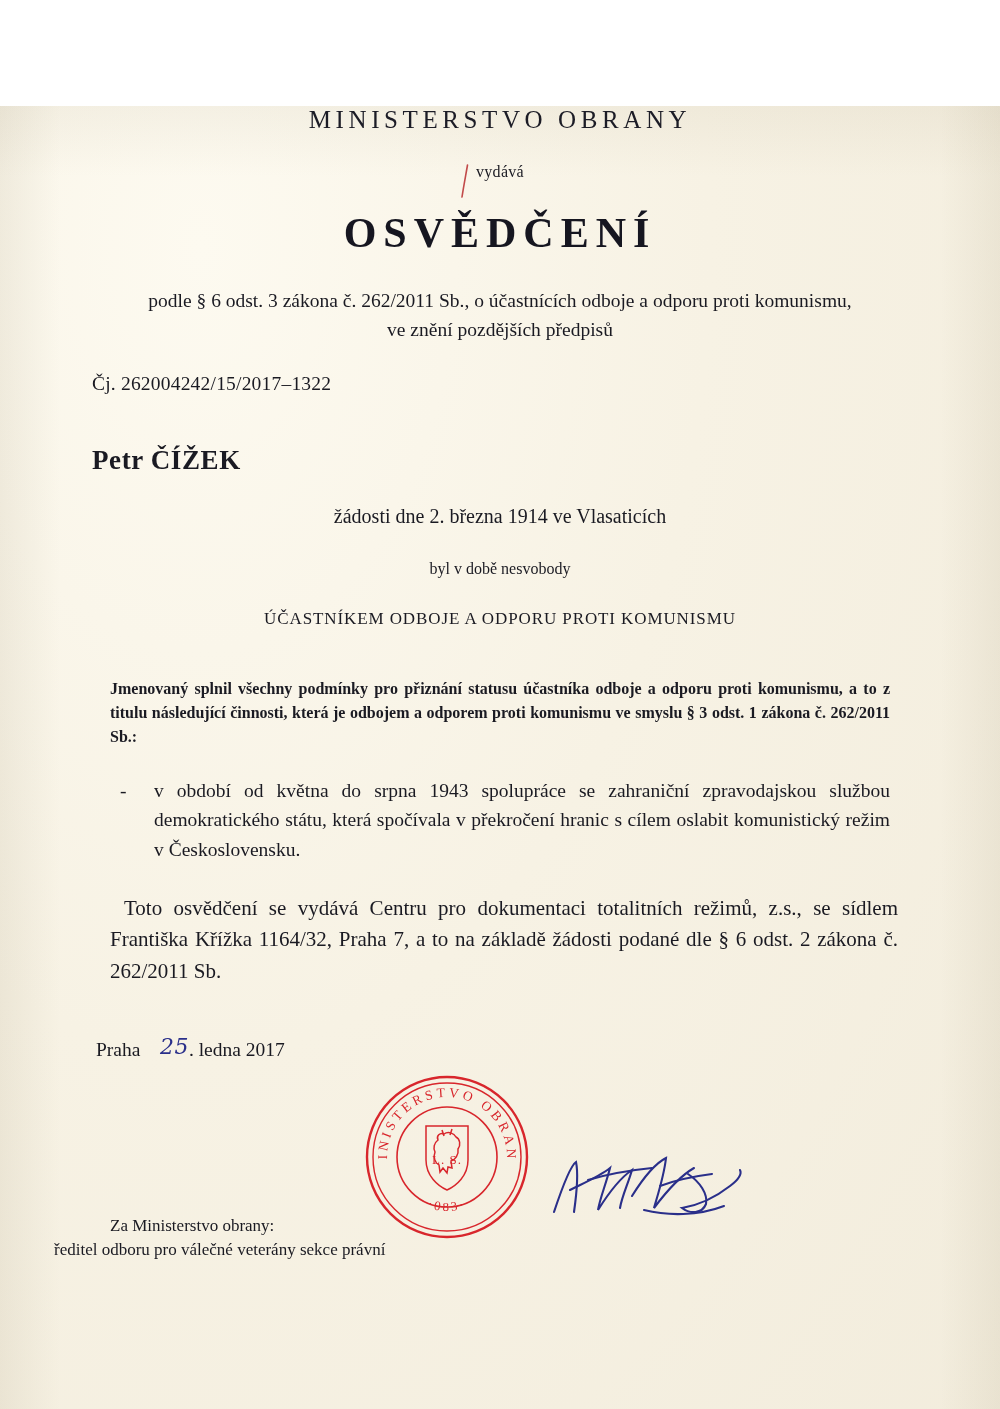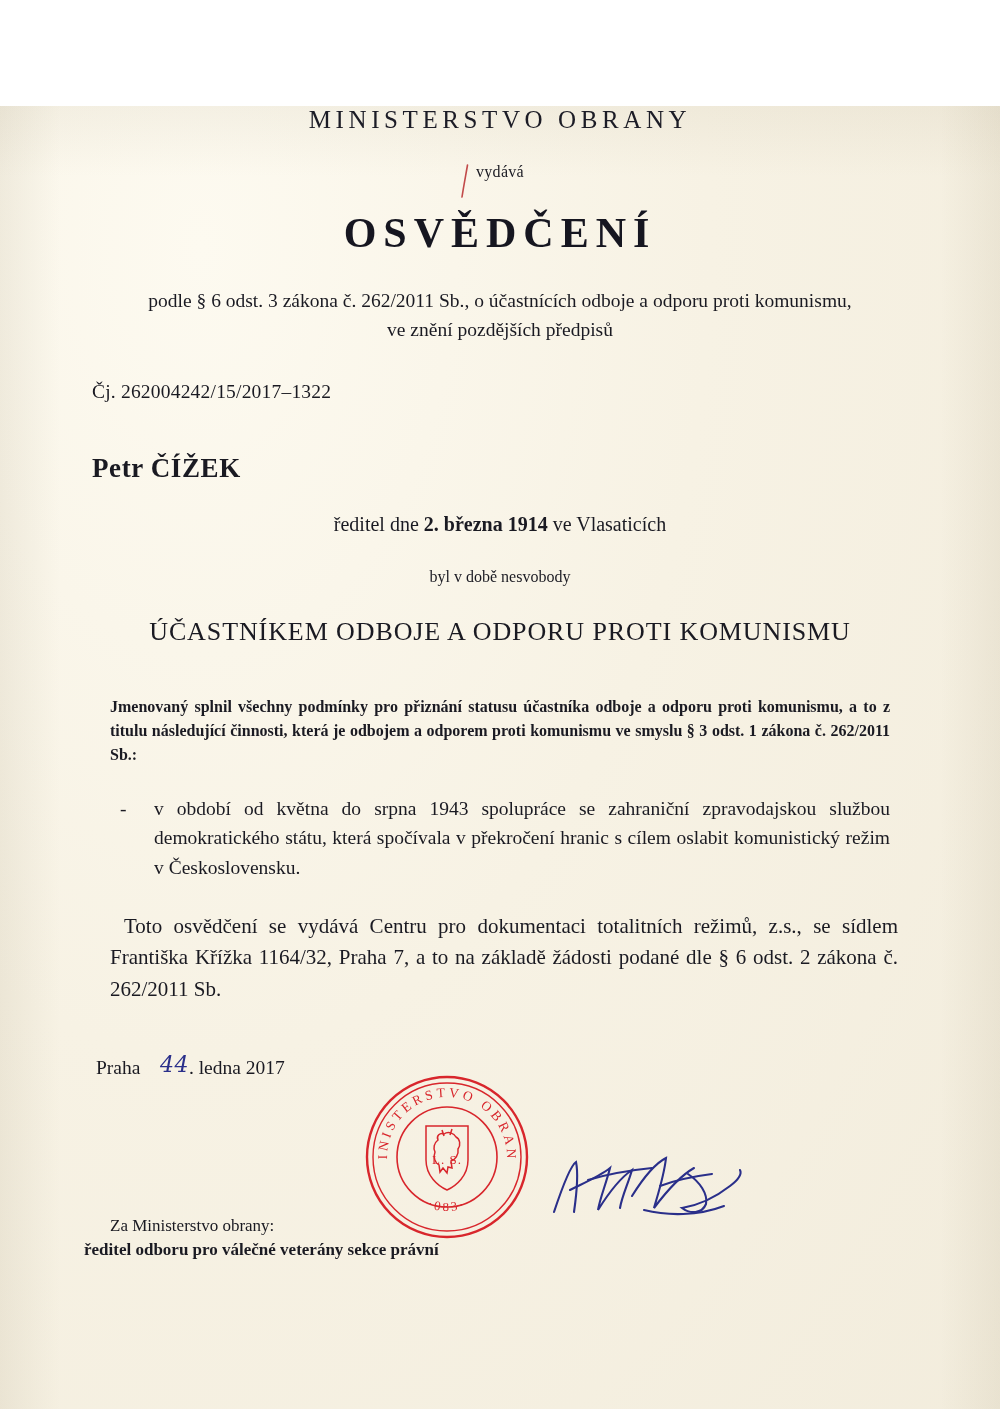--- a/index.html
+++ b/index.html
@@ -76,47 +76,47 @@
   .legal {
     text-align: center;
     font-size: 19.5px;
     line-height: 1.48;
     margin-top: 30px;
   }
   .legal .l2 { display: block; }
 
   .cj {
     font-size: 19.5px;
-    margin-top: 36px;
+    margin-top: 28px;
     text-align: left;
     letter-spacing: 0.2px;
   }
 
   .person-name {
     text-align: left;
     font-size: 27px;
     font-weight: bold;
     margin-top: 50px;
     letter-spacing: 0.6px;
   }
   .birth {
     text-align: center;
     font-size: 20px;
     margin-top: 29px;
   }
-  .birth b { font-weight: bold; }
+  .birth b { font-weight: normal; }
 
   .period {
     text-align: center;
     font-size: 16px;
     margin-top: 32px;
   }
   .status-line {
     text-align: center;
-    font-size: 26px;
+    font-size: 17px;
     margin-top: 31px;
     letter-spacing: 0.9px;
   }
 
   .para-bold {
     font-size: 16px;
     font-weight: bold;
     line-height: 1.52;
     margin-top: 48px;
     text-align: justify;
@@ -191,21 +191,21 @@
     left: 0;
     right: 16px;
     top: 1108px;
     text-align: left;
     font-size: 17px;
     line-height: 1.42;
     z-index: 3;
   }
   .sign-block .l1 { padding-left: 110px; }
   .sign-block .l2 { padding-left: 110px; }
-  .sign-block .l3 { padding-left: 84px; font-weight: bold; }
+  .sign-block .l3 { padding-left: 54px; }
 </style>
 </head>
 <body>
 
 <div class="page">
 
   <svg class="pen-mark" viewBox="0 0 12 34">
     <path d="M8.5 1 C7 10, 5 20, 3 33" stroke="#c24a4a" stroke-width="1.6" fill="none" stroke-linecap="round"></path>
   </svg>
 
@@ -220,39 +220,39 @@
     <div class="legal">
       <span class="l1">podle § 6 odst. 3 zákona č. 262/2011 Sb., o účastnících odboje a odporu proti komunismu,</span>
       <span class="l2">ve znění pozdějších předpisů</span>
     </div>
 
     <div class="cj">Čj. 262004242/15/2017–1322</div>
 
     <div class="person-name">Petr ČÍŽEK</div>
 
     <div class="birth">
-      <span>ředitel dne </span><b>2. března 1914</b><span> ve Vlasaticích</span>
+      <span>žádosti dne </span><b>2. března 1914</b><span> ve Vlasaticích</span>
     </div>
 
     <div class="period">byl v době nesvobody</div>
 
     <div class="status-line">ÚČASTNÍKEM ODBOJE A ODPORU PROTI KOMUNISMU</div>
 
     <div class="para-bold">Jmenovaný splnil všechny podmínky pro přiznání statusu účastníka odboje a odporu proti komunismu, a to z titulu následující činnosti, která je odbojem a odporem proti komunismu ve smyslu § 3 odst. 1 zákona č. 262/2011 Sb.:</div>
 
     <div class="bullet-row">
       <span class="bullet-dash">-</span>
       <span class="bullet-text">v období od května do srpna 1943 spolupráce se zahraniční zpravodajskou službou demokratického státu, která spočívala v překročení hranic s cílem oslabit komunistický režim v Československu.</span>
     </div>
 
     <div class="issue-para">Toto osvědčení se vydává Centru pro dokumentaci totalitních režimů, z.s., se sídlem Františka Křížka 1164/32, Praha 7, a to na základě žádosti podané dle § 6 odst. 2 zákona č. 262/2011 Sb.</div>
 
     <div class="place-date">
       <span>Praha</span>
-      &nbsp;&nbsp;&nbsp;<span class="handwritten-day">44</span><span>. ledna 2017</span>
+      &nbsp;&nbsp;&nbsp;<span class="handwritten-day">25</span><span>. ledna 2017</span>
     </div>
 
   </div>
 
   <svg class="stamp" viewBox="0 0 166 166">
     <defs>
       <path id="arcTop" d="M 23,83 A 60,60 0 0 1 143,83"></path>
       <path id="arcBottom" d="M 29,83 A 54,54 0 0 0 137,83"></path>
     </defs>
     <circle cx="83" cy="83" r="80" fill="none" stroke="#d8262c" stroke-width="2.4"></circle>

